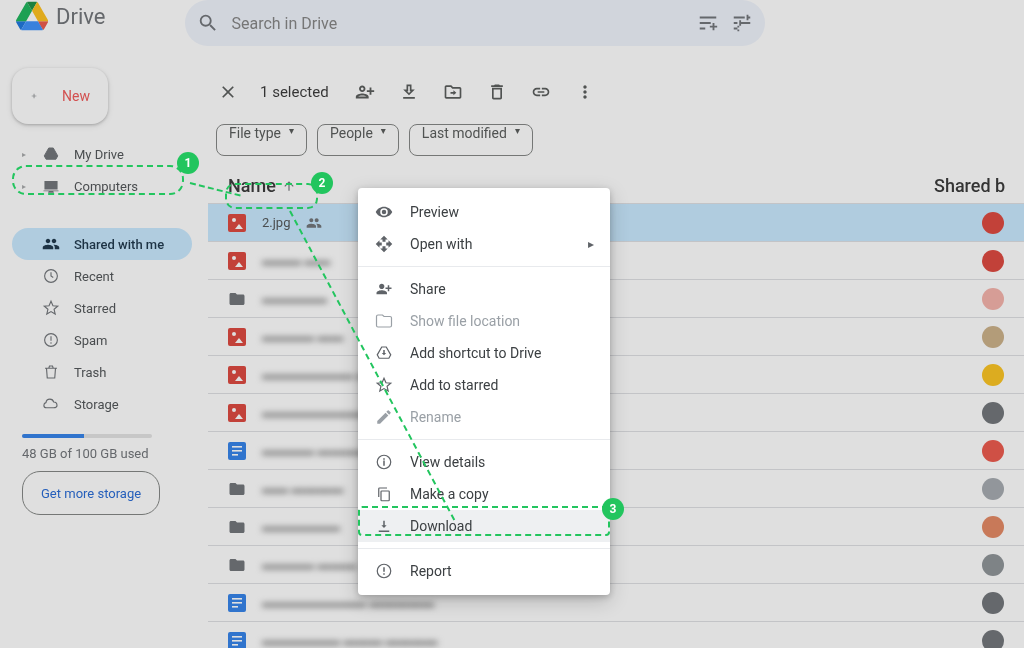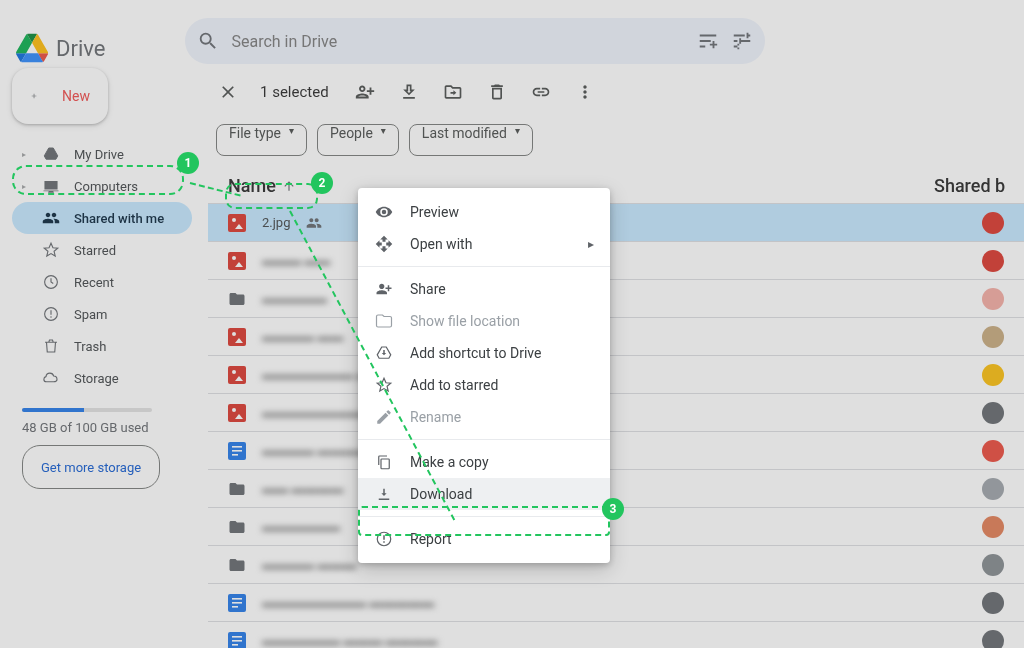--- a/index.html
+++ b/index.html
@@ -1,33 +1,33 @@
 <!DOCTYPE html>
 <html><head>
 <meta charset="utf-8">
 <style>
 * { box-sizing: border-box; margin: 0; padding: 0; font-family: 'Google Sans', Roboto, Arial, sans-serif; }
 body { background: #fff; width: 1024px; height: 648px; overflow: hidden; position: relative; color: #3c4043; font-size: 14px; }
 
 .overlay-dim { position:absolute; inset:0; background:rgba(120,120,120,0.24); pointer-events:none; z-index:50; }
 
-.topbar { display:flex; align-items:flex-end; height:64px; padding:0 16px; gap:20px; }
+.topbar { display:flex; align-items:flex-start; height:64px; padding:0 16px; gap:20px; }
 .logo-wrap { display:flex; align-items:center; gap:8px; }
 .drive-logo { width:32px; height:32px; }
 .drive-title { font-size:22px; color:#5f6368; }
 .search-box { flex:1; max-width:580px; height:46px; background:#edf2fc; border-radius:24px; display:flex; align-items:center; padding:0 12px; color:#5f6368; gap:12px; margin-left:60px;}
 .search-box input { flex:1; border:none; background:transparent; font-size:16px; color:#5f6368; outline:none; }
 .tune-icon { margin-left:auto; }
 
 .layout { display:flex; height:calc(648px - 64px); }
 .sidebar { width:200px; padding:4px 8px 8px 12px; display:flex; flex-direction:column; }
 .new-btn { display:flex; align-items:center; gap:24px; height:56px; width:96px; border-radius:16px; box-shadow:0 1px 3px rgba(0,0,0,.25),0 2px 6px rgba(0,0,0,.1); background:#fff; border:none; font-size:14px; color:#ef4444; padding:0 18px; margin-bottom:14px; cursor:pointer;}
 .nav-list { list-style:none; }
 .nav-item { display:flex; align-items:center; gap:14px; height:32px; border-radius:16px; padding:0 12px 0 10px; font-size:13px; color:#3c4043; cursor:pointer;}
-.nav-item.active { background:#c2e7ff; color:#001d35; font-weight:500;}
+.nav-item.active { background:#c2e7ff; color:#001d35; font-weight:500;margin-top:26px;}
 .nav-item .tri { opacity:.5; font-size:8px; width:6px;}
 .storage-sect { margin-top:6px; padding:0 12px 0 10px;}
 .storage-bar { height:4px; width:130px; background:#e0e0e0; border-radius:2px; margin:8px 0; overflow:hidden;}
 .storage-bar > div { height:100%; background:#1a73e8; width:48%; }
 .storage-text { font-size:13px; color:#5f6368; }
 .get-storage { margin-top:10px; height:44px; padding:0 18px; border:1px solid #747775; border-radius:18px; background:transparent; color:#0b57d0; font-size:13px; cursor:pointer;}
 
 .main { flex:1; padding:0 0 0 8px; position:relative;}
 .toolbar { display:flex; align-items:center; gap:20px; height:56px; padding-left:8px;}
 .tb-btn { width:24px; height:24px; display:flex; align-items:center; justify-content:center; color:#444746; cursor:pointer;}
@@ -146,34 +146,34 @@
             <svg width="18" height="18" viewBox="0 0 24 24">
               <path fill="#001d35" d="M16 11c1.66 0 3-1.34 3-3s-1.34-3-3-3-3 1.34-3 3 1.34 3 3 3zM8 11c1.66 0 3-1.34 3-3S9.66 5 8 5 5 6.34 5 8s1.34 3 3 3zm0 2c-2.33 0-7 1.17-7 3.5V19h14v-2.5c0-2.33-4.67-3.5-7-3.5zm8 0c-.29 0-.62.02-.97.05 1.16.84 1.97 1.97 1.97 3.45V19h6v-2.5c0-2.33-4.67-3.5-7-3.5z"></path>
             </svg>
           </span>
           <span>Shared with me</span>
         </li>
         <li class="nav-item">
           <span class="tri"></span>
           <span class="nicon">
             <svg width="18" height="18" viewBox="0 0 24 24">
-              <path fill="none" stroke="#5f6368" stroke-width="1.5" d="M12 3l2.6 6 6.4.5-4.9 4.2 1.5 6.3L12 16.8 6.4 20l1.5-6.3L3 9.5l6.4-.5z"></path>
-            </svg>
-          </span>
-          <span>Starred</span>
-        </li>
-        <li class="nav-item">
-          <span class="tri"></span>
-          <span class="nicon">
-            <svg width="18" height="18" viewBox="0 0 24 24">
               <circle cx="12" cy="12" r="8.5" fill="none" stroke="#5f6368" stroke-width="1.5"></circle>
               <path stroke="#5f6368" stroke-width="1.5" fill="none" d="M12 7v5l3 2"></path>
             </svg>
           </span>
           <span>Recent</span>
+        </li>
+        <li class="nav-item">
+          <span class="tri"></span>
+          <span class="nicon">
+            <svg width="18" height="18" viewBox="0 0 24 24">
+              <path fill="none" stroke="#5f6368" stroke-width="1.5" d="M12 3l2.6 6 6.4.5-4.9 4.2 1.5 6.3L12 16.8 6.4 20l1.5-6.3L3 9.5l6.4-.5z"></path>
+            </svg>
+          </span>
+          <span>Starred</span>
         </li>
         <li class="nav-item">
           <span class="tri"></span>
           <span class="nicon">
             <svg width="18" height="18" viewBox="0 0 24 24">
               <circle cx="12" cy="12" r="8.5" fill="none" stroke="#5f6368" stroke-width="1.5"></circle>
               <path stroke="#5f6368" stroke-width="1.5" d="M12 7v6"></path>
               <circle cx="12" cy="16" r="1" fill="#5f6368"></circle>
             </svg>
           </span>
@@ -451,20 +451,29 @@
         <svg width="18" height="18" viewBox="0 0 24 24">
           <path fill="currentColor" d="M3 17.25V21h3.75L17.81 9.94l-3.75-3.75zM20.71 7.04a1 1 0 000-1.41l-2.34-2.34a1 1 0 00-1.41 0l-1.83 1.83 3.75 3.75z"></path>
         </svg>
       </span>
       <span>Rename</span>
     </div>
     <div class="ctx-sep"></div>
     <div class="ctx-item">
       <span class="ctx-icon">
         <svg width="18" height="18" viewBox="0 0 24 24">
+          <circle cx="12" cy="12" r="9" fill="none" stroke="currentColor" stroke-width="1.6"></circle>
+          <path fill="currentColor" d="M11 10h2v7h-2zM11 7h2v2h-2z"></path>
+        </svg>
+      </span>
+      <span>View details</span>
+    </div>
+    <div class="ctx-item">
+      <span class="ctx-icon">
+        <svg width="18" height="18" viewBox="0 0 24 24">
           <rect x="8" y="8" width="11" height="13" rx="1" fill="none" stroke="currentColor" stroke-width="1.6"></rect>
           <path fill="none" stroke="currentColor" stroke-width="1.6" d="M5 16V5a1 1 0 011-1h10"></path>
         </svg>
       </span>
       <span>Make a copy</span>
     </div>
     <div class="ctx-item hover">
       <span class="ctx-icon">
         <svg width="18" height="18" viewBox="0 0 24 24">
           <path fill="currentColor" d="M13 5v6h2.5L12 14.5 8.5 11H11V5zM5 18h14v2H5z"></path>

